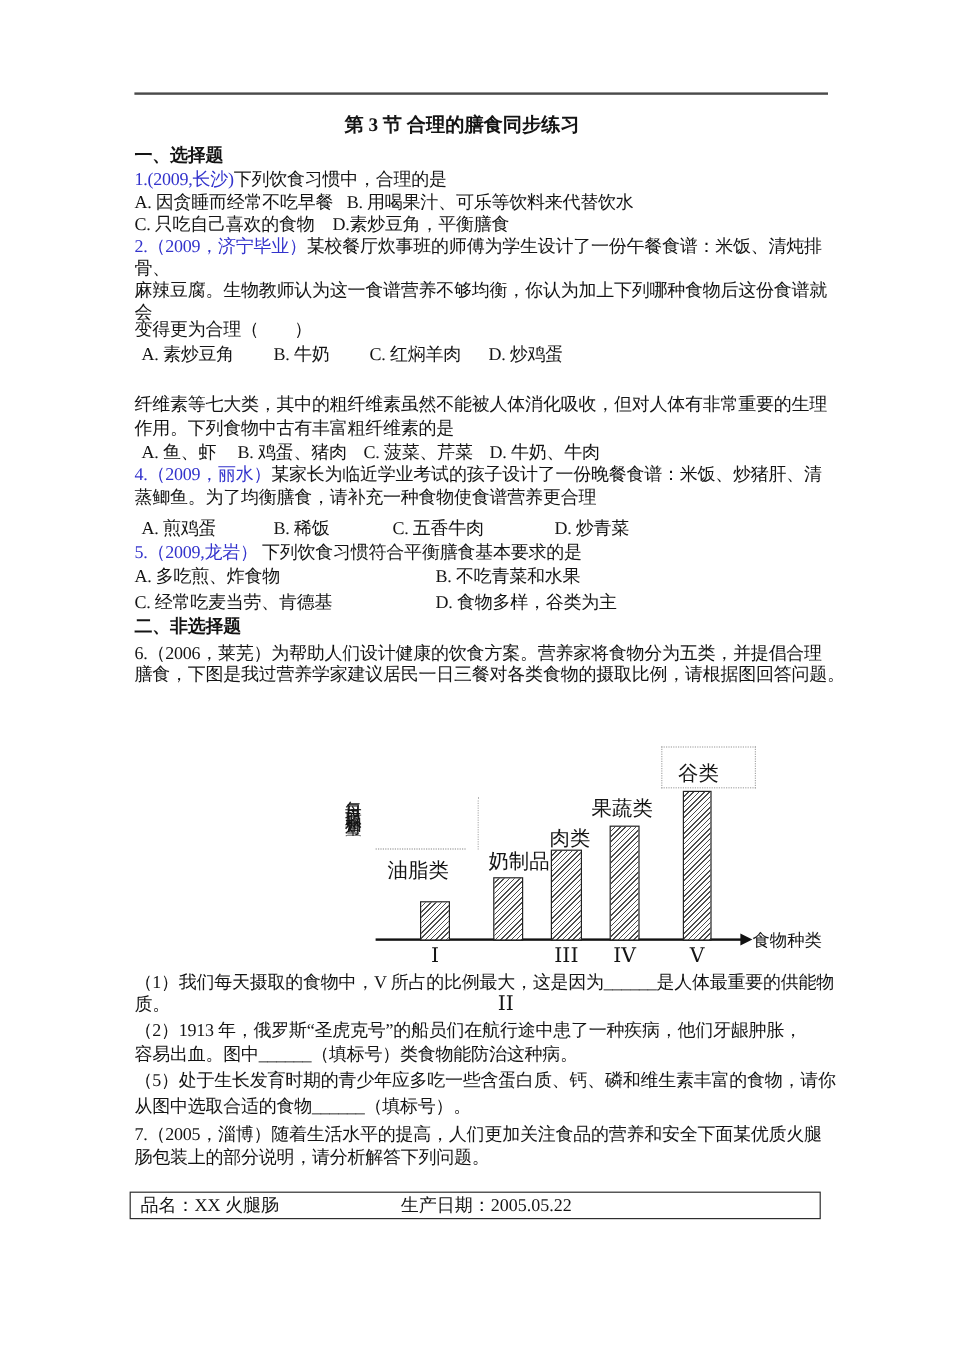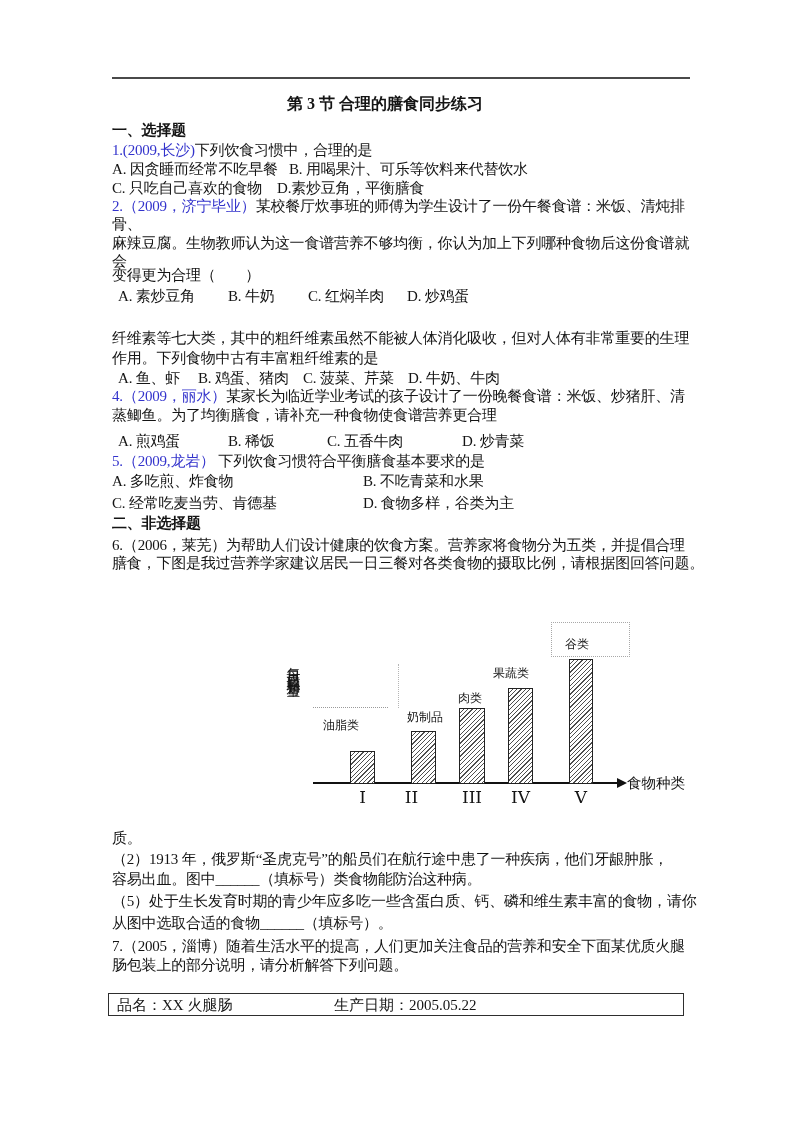--- a/index.html
+++ b/index.html
@@ -21,21 +21,21 @@
   .y-label{position:absolute;left:2px;top:34px;height:126px;
            writing-mode:vertical-rl;text-orientation:upright;
            font-size:14px;letter-spacing:3px;line-height:16px;}
   .axis-line{position:absolute;left:30px;top:160px;width:306px;height:0;border-top:2px solid #111;}
   .axis-arrow{position:absolute;left:334px;top:156px;width:0;height:0;
               border-top:5px solid transparent;border-bottom:5px solid transparent;
               border-left:10px solid #111;}
   .x-label{position:absolute;left:344px;top:152px;font-size:14.5px;white-space:nowrap;}
   .bar{position:absolute;box-sizing:border-box;border:1px solid #222;
        background:repeating-linear-gradient(135deg,#ffffff 0px,#ffffff 2.2px,#4e4e4e 2.2px,#4e4e4e 3.1px);}
-  .bar-label{position:absolute;font-size:12px;white-space:nowrap;line-height:15px;}
+  .bar-label{position:absolute;font-size:17px;white-space:nowrap;line-height:15px;}
   .bar-cat{position:absolute;top:166px;height:18px;text-align:center;
            font-family:"DejaVu Serif","Liberation Serif",serif;font-size:17px;line-height:18px;}
   .dot-h{position:absolute;left:30px;top:85px;width:75px;height:0;border-top:1px dotted #9a9a9a;}
   .dot-v{position:absolute;left:115px;top:42px;width:0;height:44px;border-left:1px dotted #b5b5b5;}
   .dot-box{position:absolute;left:268px;top:0px;width:77px;height:33px;border:1px dotted #a8a8a8;}
 
   
   .pkg-table{position:absolute;left:108px;top:993px;width:576px;height:23px;
              border:1px solid #2e2e2e;box-sizing:border-box;}
   .pkg-cell{position:absolute;top:1px;height:20px;line-height:20px;white-space:nowrap;}
@@ -97,32 +97,33 @@
     <div class="dot-v"></div>
     <div class="dot-box"></div>
     <div class="axis-line"></div>
     <div class="axis-arrow"></div>
     <div class="x-label">食物种类</div>
   <div class="bar" style="left: 67px; width: 25px; height: 33px; top: 129px;"></div>
       <div class="bar-label" style="left: 40px; top: 96px;">油脂类</div>
       <div class="bar-cat" style="left: 57px; width: 45px;">I</div>
       <div class="bar" style="left: 128px; width: 25px; height: 53px; top: 109px;"></div>
       <div class="bar-label" style="left: 124px; top: 88px;">奶制品</div>
-      <div class="bar-cat" style="left: 106px; width: 45px;">II</div>
+      <div class="bar-cat" style="left: 116px; width: 45px; margin-top: 40px;">II</div>
       <div class="bar" style="left: 176px; width: 26px; height: 76px; top: 86px;"></div>
       <div class="bar-label" style="left: 175px; top: 69px;">肉类</div>
       <div class="bar-cat" style="left: 166px; width: 46px;">III</div>
       <div class="bar" style="left: 225px; width: 25px; height: 96px; top: 66px;"></div>
       <div class="bar-label" style="left: 210px; top: 44px;">果蔬类</div>
       <div class="bar-cat" style="left: 215px; width: 45px;">IV</div>
       <div class="bar" style="left: 286px; width: 24px; height: 125px; top: 37px;"></div>
       <div class="bar-label" style="left: 282px; top: 15px;">谷类</div>
       <div class="bar-cat" style="left: 276px; width: 44px;">V</div>
     </div>
 
+  <div class="ln" style="top:809px">（1）我们每天摄取的食物中，V 所占的比例最大，这是因为______是人体最重要的供能物</div>
   <div class="ln" style="top:828px">质。</div>
   <div class="ln" style="top:849px">（2）1913 年，俄罗斯“圣虎克号”的船员们在航行途中患了一种疾病，他们牙龈肿胀，</div>
   <div class="ln" style="top:869px">容易出血。图中______（填标号）类食物能防治这种病。</div>
   <div class="ln" style="top:891px">（5）处于生长发育时期的青少年应多吃一些含蛋白质、钙、磷和维生素丰富的食物，请你</div>
   <div class="ln" style="top:913px">从图中选取合适的食物______（填标号）。</div>
 
   <div class="ln" style="top:936px">7.（2005，淄博）随着生活水平的提高，人们更加关注食品的营养和安全下面某优质火腿</div>
   <div class="ln" style="top:955px">肠包装上的部分说明，请分析解答下列问题。</div>
 
   <div class="pkg-table">

